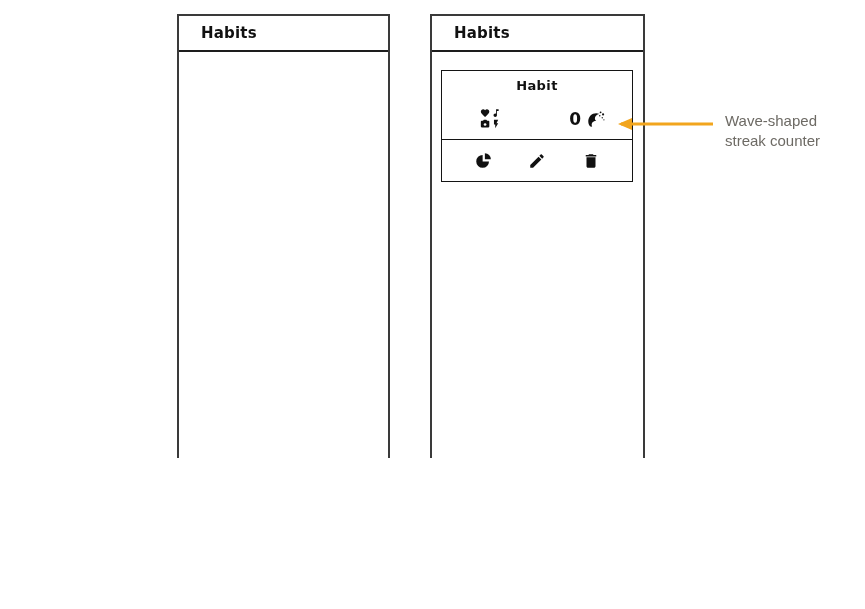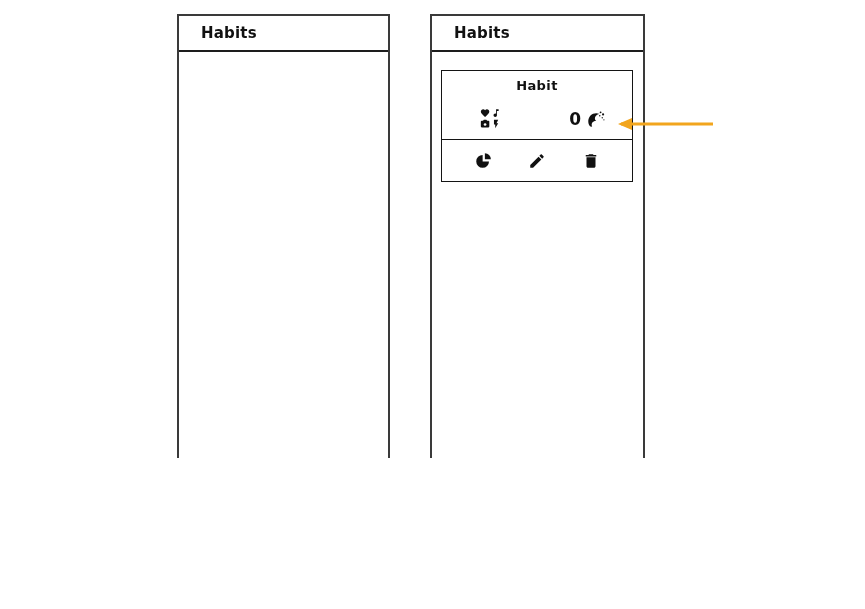--- a/index.html
+++ b/index.html
@@ -173,20 +173,24 @@
       </div>
       <div class="nav-item">
         <svg width="15" height="15" viewBox="0 0 24 24">
           <path fill="#111" d="M12 12c2.21 0 4-1.79 4-4s-1.79-4-4-4-4 1.79-4 4 1.79 4 4 4zm0 2c-2.67 0-8 1.34-8 4v2h16v-2c0-2.66-5.33-4-8-4z"></path>
         </svg>
       </div>
     </div>
   </div>
 
 
+  <div class="annotation" id="ann-right">
+    <div>Wave-shaped</div>
+    <div>streak counter</div>
+  </div>
 
   <svg class="overlay" width="865" height="609">
     <defs>
       <marker id="ah" markerUnits="userSpaceOnUse" markerWidth="15" markerHeight="13" refX="11" refY="6" orient="auto">
         <path d="M0 0 L14 6 L0 12 Z" fill="#F2A51D"></path>
       </marker>
     </defs>
     <line x1="118" y1="482" x2="250" y2="513" stroke="#F2A51D" stroke-width="3" marker-end="url(#ah)"></line>
     <line x1="713" y1="124" x2="621" y2="124" stroke="#F2A51D" stroke-width="3" marker-end="url(#ah)"></line>
   </svg>

